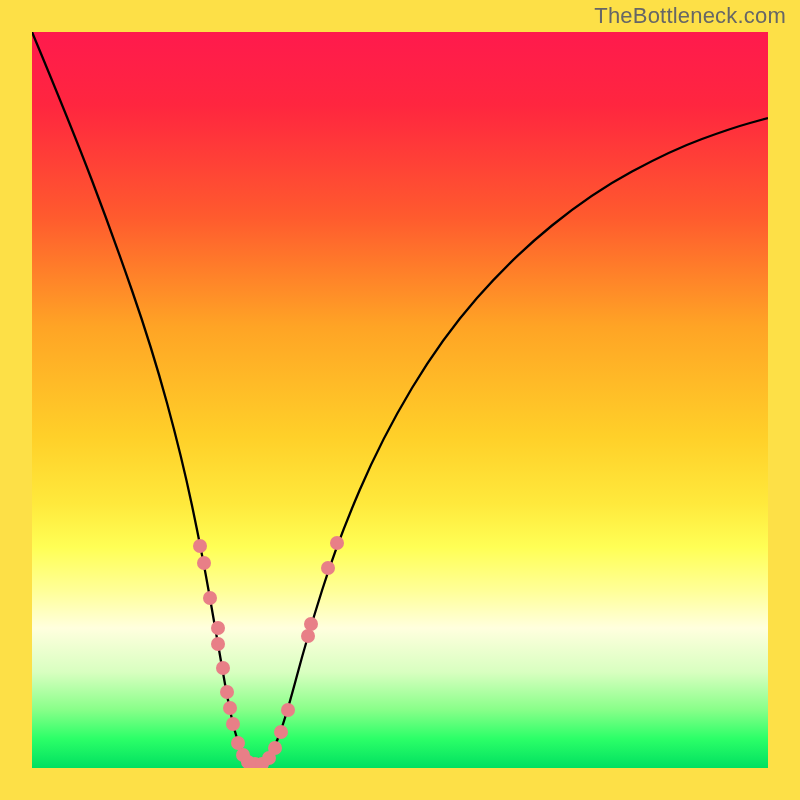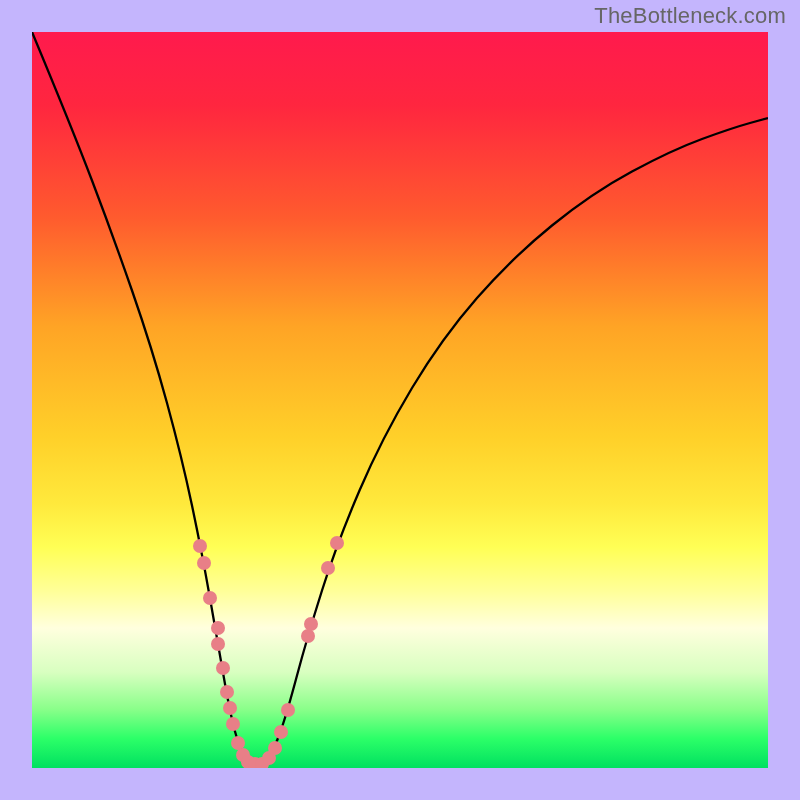--- a/index.html
+++ b/index.html
@@ -5,21 +5,21 @@
   html, body {
     margin: 0;
     padding: 0;
     width: 800px;
     height: 800px;
     overflow: hidden;
   }
   .outer {
     width: 800px;
     height: 800px;
-    background: #c4b5fd;
+    background: #fde047;
     position: relative;
   }
   .watermark {
     position: absolute;
     top: 3px;
     right: 14px;
     font-family: Arial, Helvetica, sans-serif;
     font-size: 22px;
     color: #666;
     font-weight: 500;

